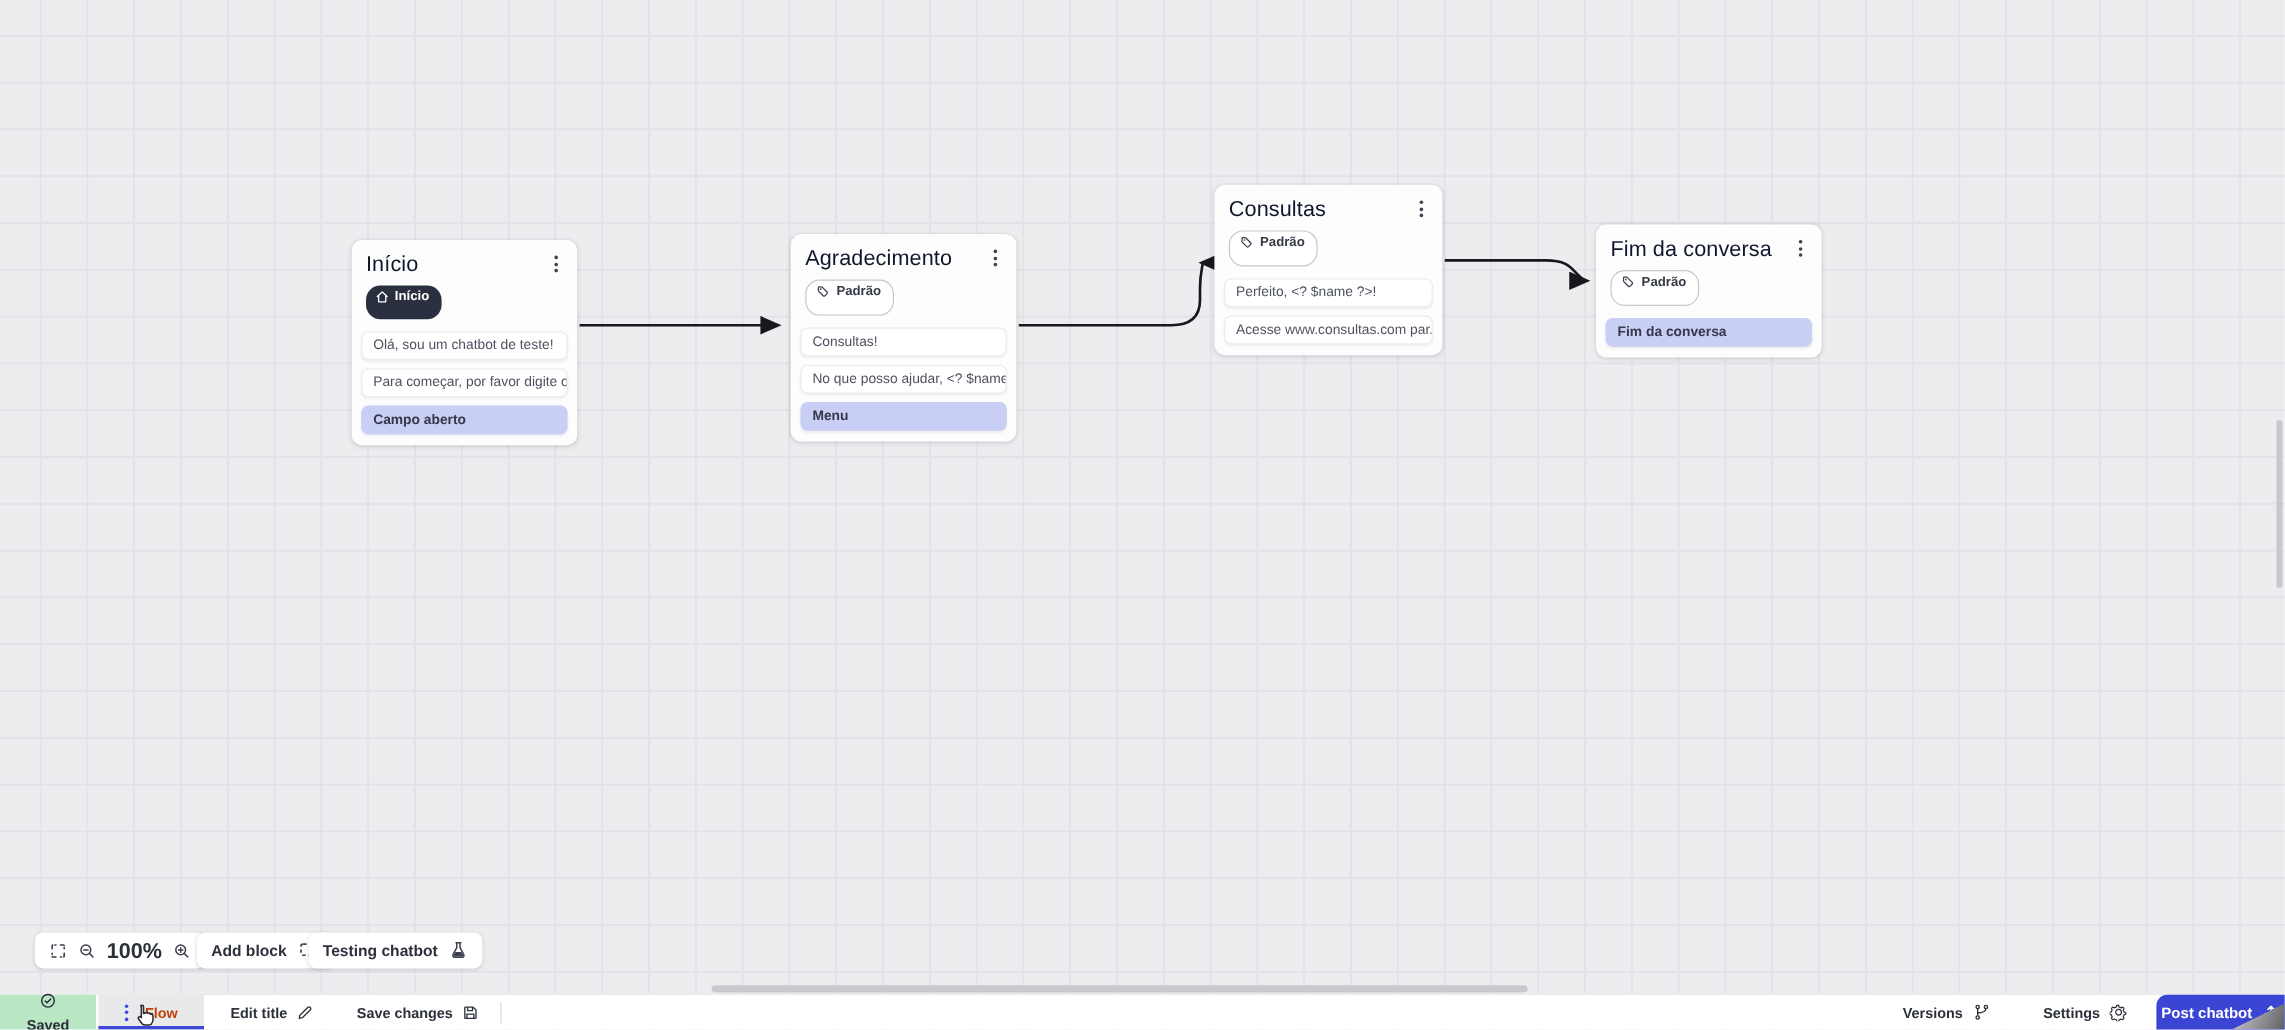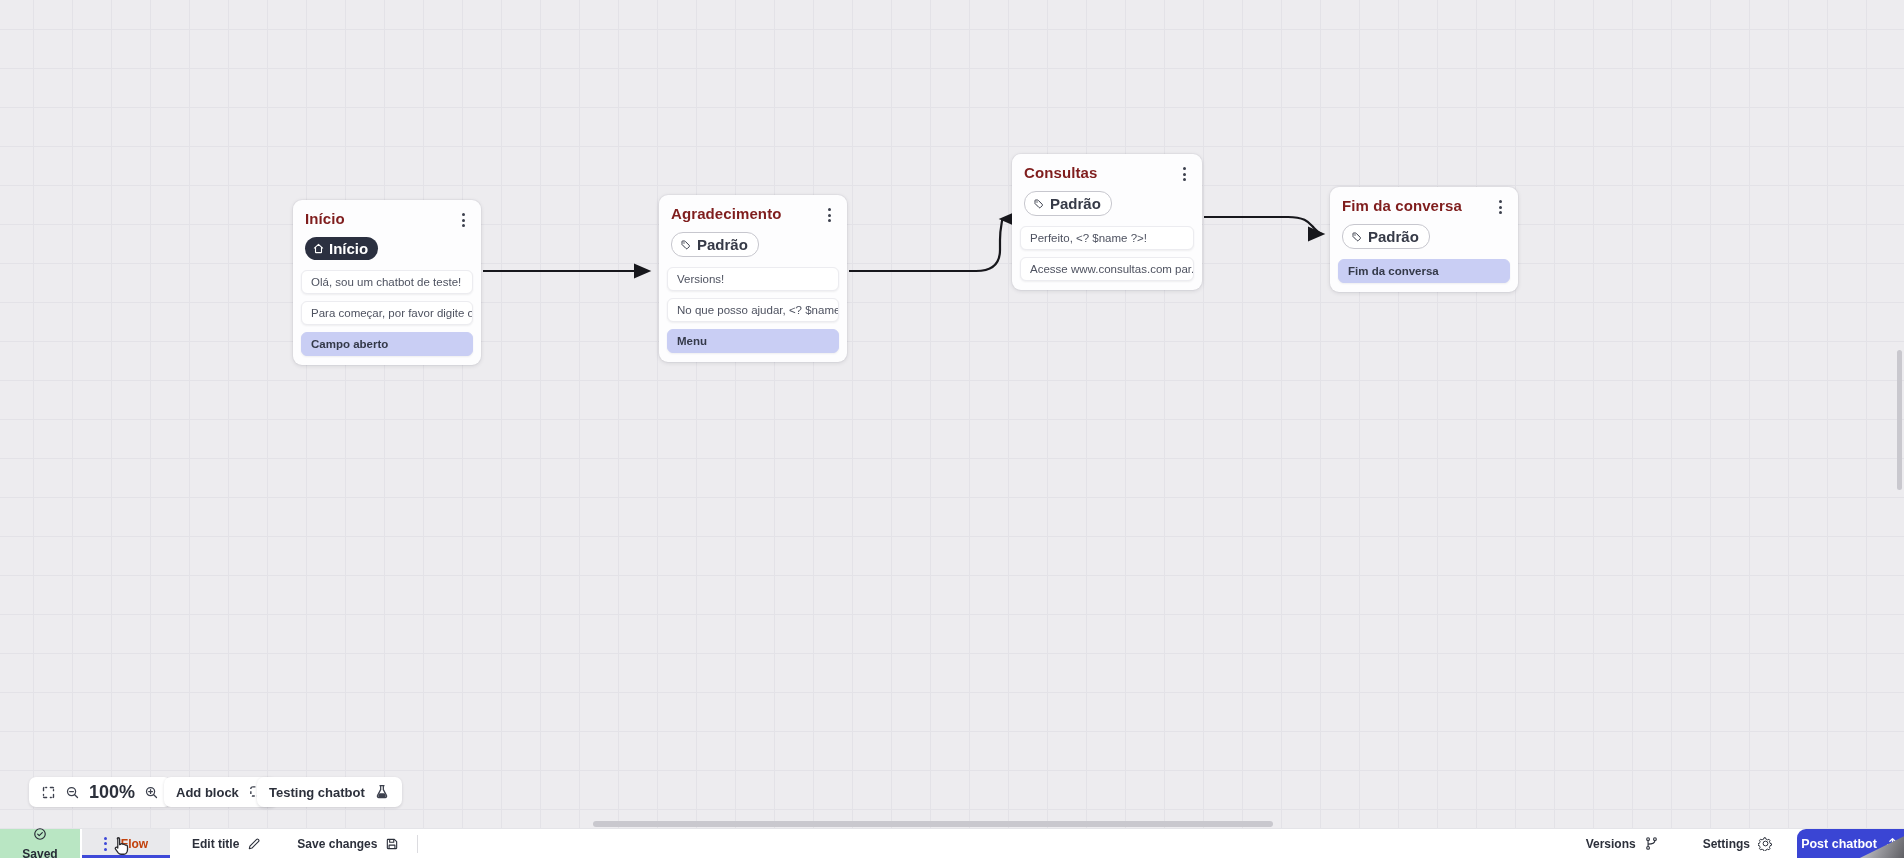--- a/index.html
+++ b/index.html
@@ -11,25 +11,25 @@
     background-size:39px 39px; background-position:-6px -10px; }
 
   
   #wires { position:absolute; left:0; top:0; width:1904px; height:858px; z-index:1; }
 
   
   .node { position:absolute; width:188px; background:#fdfdfe; border-radius:9px;
     box-shadow:0 1px 4px rgba(40,42,55,.13), 0 0 0 1px rgba(40,42,55,.03);
     padding:10px 8px 9px 8px; z-index:2; }
   .node-header { display:flex; align-items:flex-start; justify-content:space-between; padding:0 4px 0 4px; }
-  .node-title { font-size:15px; font-weight:700; color:#7f1d1d; letter-spacing:.1px; }
+  .node-title { font-size:18px; font-weight:400; color:#0f172a; letter-spacing:.1px; }
   .kebab { display:flex; flex-direction:column; gap:2.5px; padding:3px 4px; cursor:pointer; }
   .kebab i { width:3px; height:3px; border-radius:50%; background:#3c404d; display:block; }
   .badge { display:inline-flex; align-items:center; gap:5px; border-radius:12px;
-    font-size:15px; font-weight:700; padding:3px 10px 3px 8px; margin:7px 4px 0 4px; }
+    font-size:11px; font-weight:700; padding:3px 10px 13px 8px; margin:7px 4px 0 4px; }
   .badge.dark { background:#2b3040; color:#ffffff; }
   .badge.outline { background:#fff; border:1px solid #c7c7ce; color:#363a47; }
   .bubbles { margin-top:10px; display:flex; flex-direction:column; gap:7px; }
   .bubble { background:#ffffff; border:1px solid #ececf0; border-radius:6px;
     box-shadow:0 1px 2px rgba(40,42,55,.07); padding:5px 9px; font-size:11.5px;
     color:#4e5260; white-space:nowrap; overflow:hidden; cursor:pointer; }
   .bubble.action { background:#c9cef4; border-color:#c9cef4; color:#343949; font-weight:700; }
 
   
   .tool-card { position:absolute; top:777px; height:30px; background:#ffffff; border-radius:7px;
@@ -131,21 +131,21 @@
     <div class="badge outline">
       <span class="ic">
         <svg class="icon" width="12" height="12" viewBox="0 0 24 24">
             <path d="M4 9 V5 a1 1 0 0 1 1-1 h4 a2 2 0 0 1 1.4.6 l8 8 a2 2 0 0 1 0 2.8 l-3.6 3.6 a2 2 0 0 1-2.8 0 l-8-8 A2 2 0 0 1 4 9 z" fill="none" stroke="#363a47" stroke-width="2"></path>
             <circle cx="8" cy="8" r="1.4" fill="#363a47"></circle>
           </svg>
       </span>
       <span>Padrão</span>
     </div>
     <div class="bubbles">
-      <div class="bubble">Versions!</div>
+      <div class="bubble">Consultas!</div>
       <div class="bubble">No que posso ajudar, &lt;? $name ...</div>
       <div class="bubble action">Menu</div>
     </div>
   </div>
 
   <div class="node" style="left:1012px; top:154px; width:190px;">
     <div class="node-header">
       <span class="node-title">Consultas</span>
       <span class="kebab">
           <i></i>

